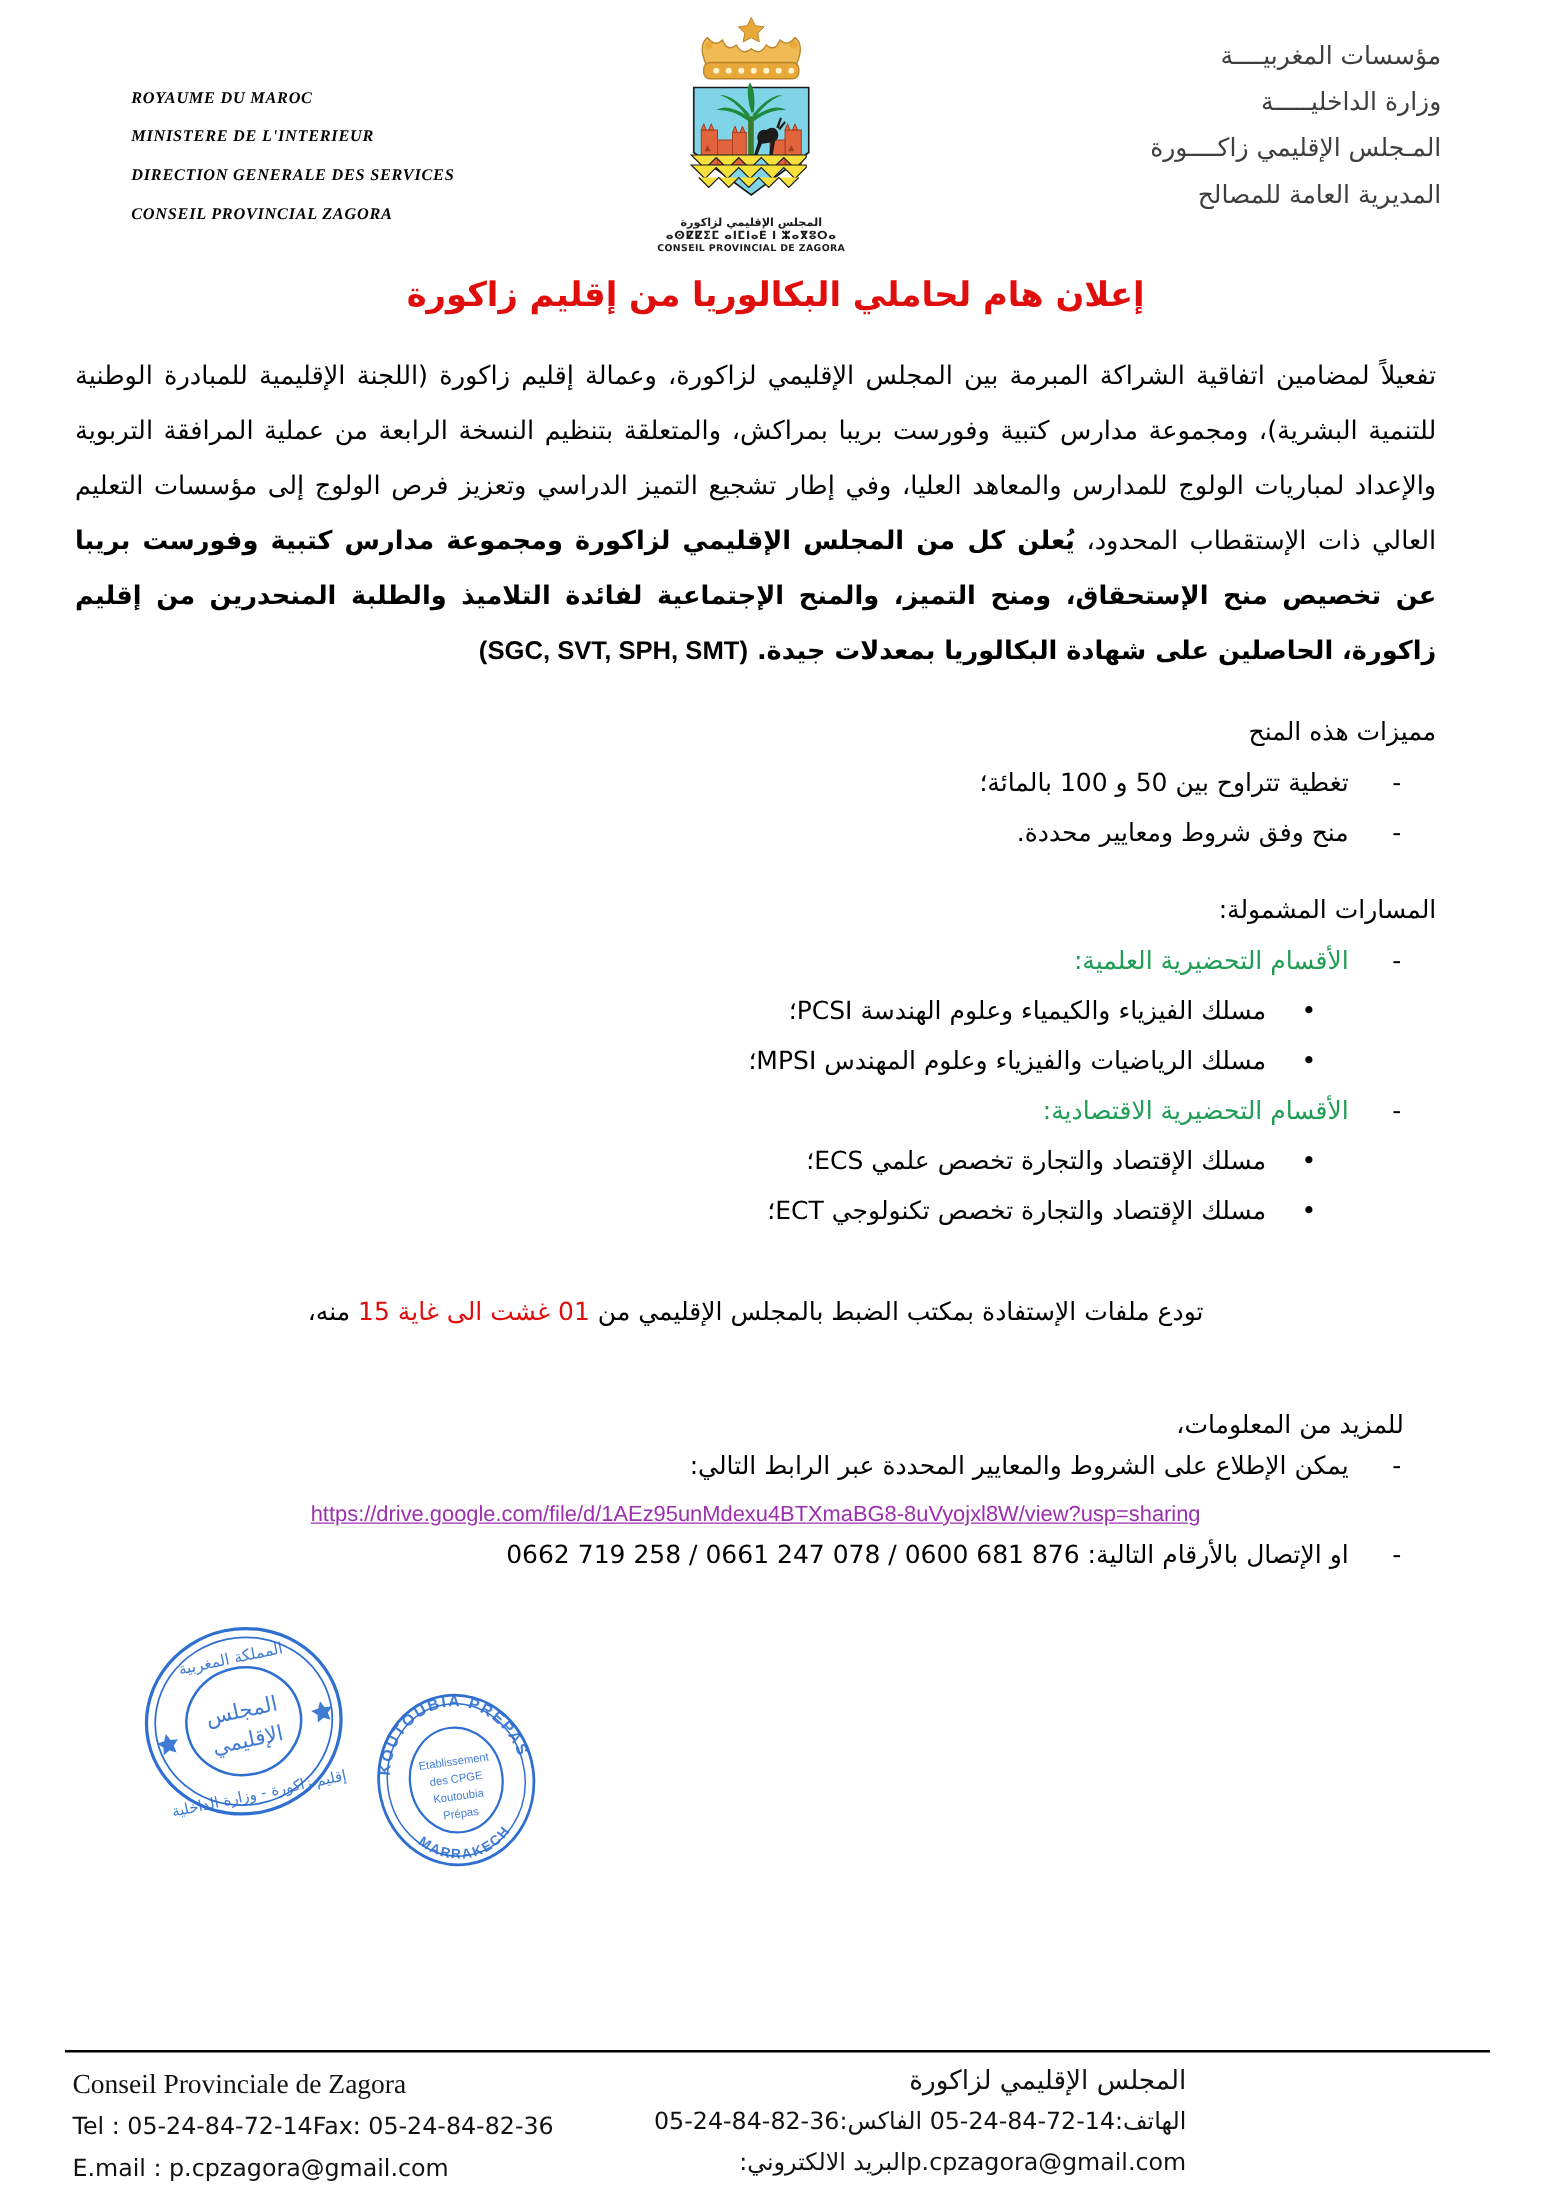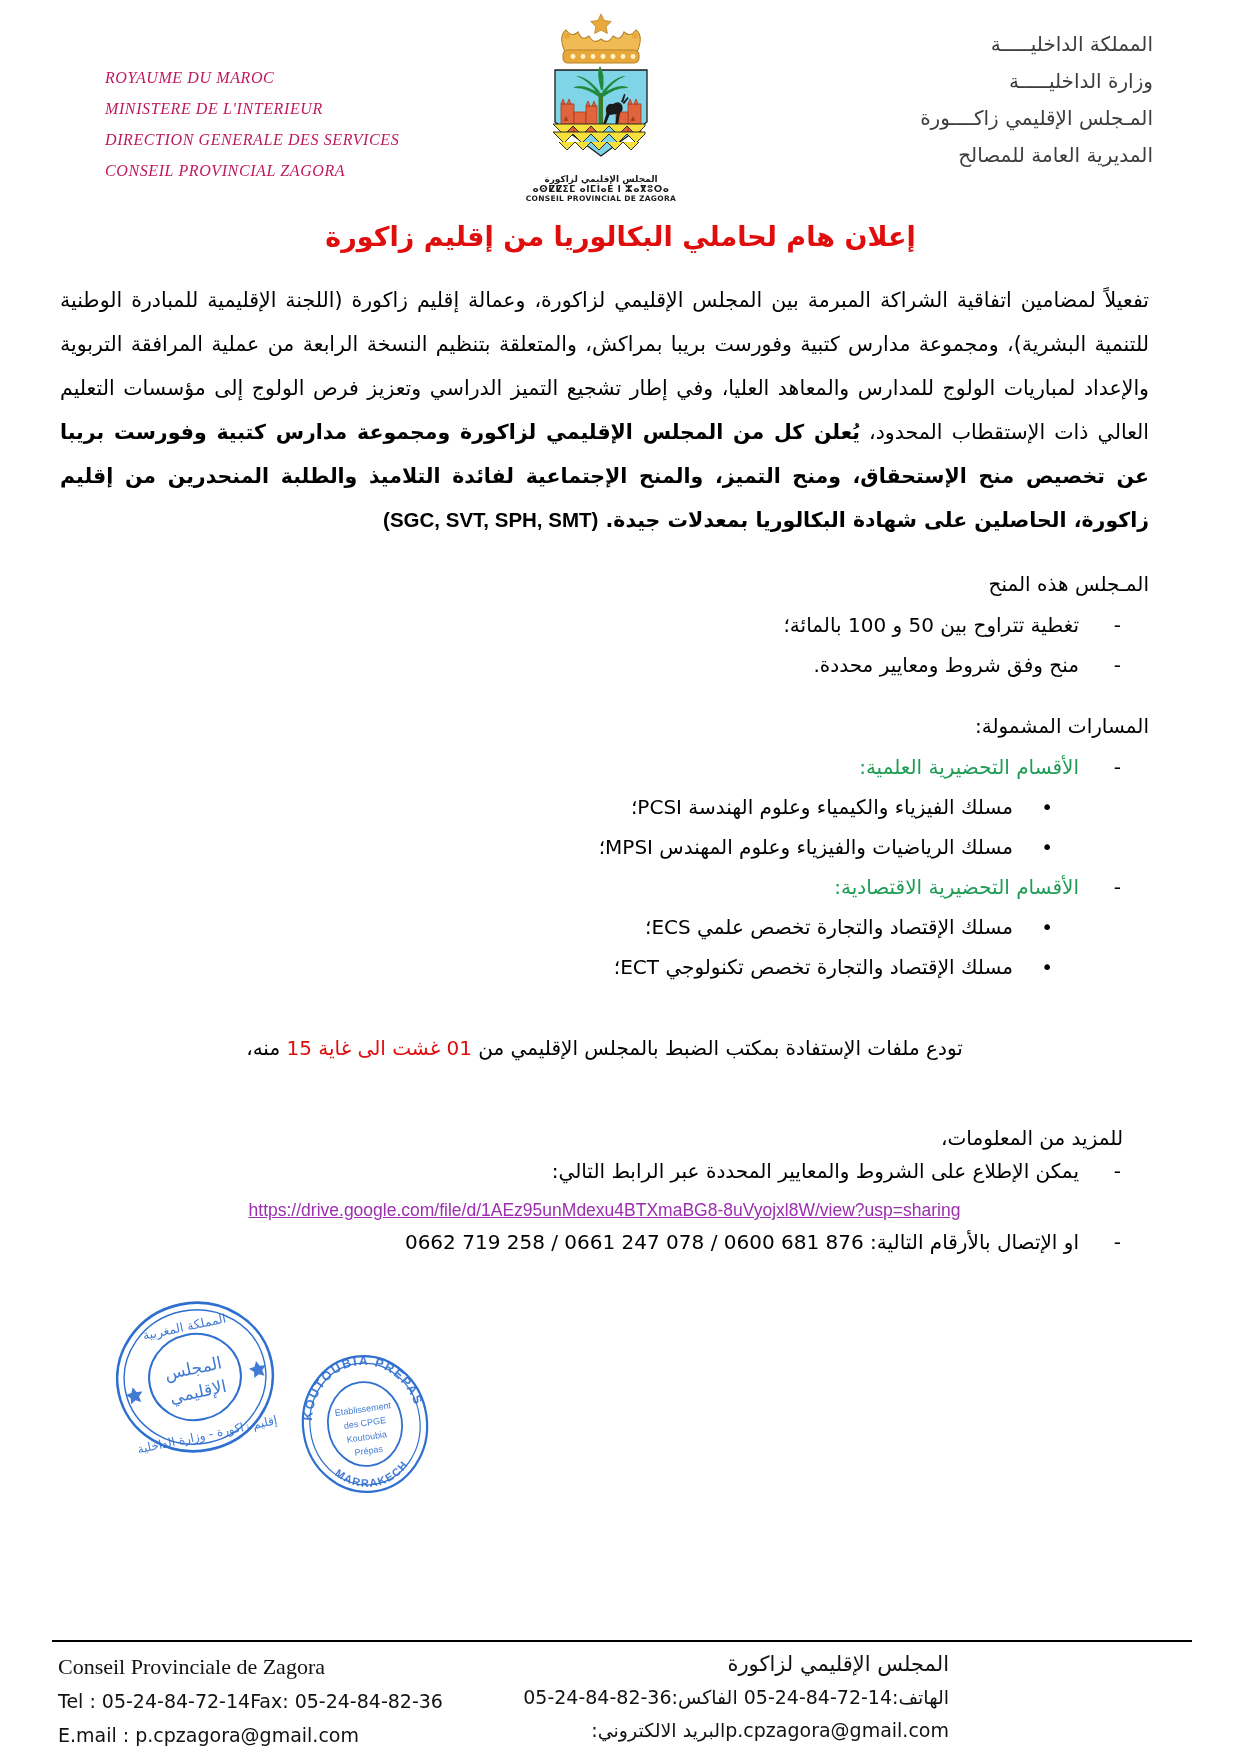--- a/index.html
+++ b/index.html
@@ -12,23 +12,23 @@
     position:relative;
     overflow:hidden;
   }
   .page { position:relative; width:1241px; height:1755px; padding:0; }
 
   
   .header { position:relative; height:215px; }
   .fr-head {
     position:absolute; left:105px; top:62px;
     font-family:"Liberation Serif", serif;
-    font-style:italic; font-weight:normal;
-    font-size:16px; letter-spacing:0.6px;
-    color:#be185d; line-height:31px;
+    font-style:italic; font-weight:bold;
+    font-size:13px; letter-spacing:0.6px;
+    color:#000000; line-height:31px;
     white-space:nowrap;
   }
   .ar-head {
     position:absolute; right:88px; top:26px;
     direction:rtl; text-align:right;
     font-family:"DejaVu Sans", sans-serif;
     font-size:20px; color:#3d3d3d; line-height:37px;
     white-space:nowrap;
   }
   .ar-head span { display:block; }
@@ -133,21 +133,21 @@
   <div class="header">
 
     <div class="fr-head">
       <div>ROYAUME DU MAROC</div>
       <div>MINISTERE DE L'INTERIEUR</div>
       <div>DIRECTION GENERALE DES SERVICES</div>
       <div>CONSEIL PROVINCIAL ZAGORA</div>
     </div>
 
     <div class="ar-head">
-      <span>المملكة الداخليـــــة</span>
+      <span>مؤسسات المغربيــــة</span>
       <span>وزارة الداخليـــــة</span>
       <span>المـجلس الإقليمي زاكــــورة</span>
       <span>المديرية العامة للمصالح</span>
     </div>
 
     <div class="logo-wrap">
       <svg class="logo-svg" width="160" height="165" viewBox="0 0 160 165">
 
         <g>
           <path d="M80 6 l3.2 6.5 7 1 -5 5 1.2 7 -6.4-3.4 -6.4 3.4 1.2-7 -5-5 7-1z" fill="#e8a83a" stroke="#b9842a" stroke-width="0.8"></path>
@@ -213,21 +213,21 @@
   </div>
 
   <div class="doc-title">إعلان هام لحاملي البكالوريا من إقليم زاكورة</div>
 
   <div class="content">
 
     <div class="para">
       <span>تفعيلاً لمضامين اتفاقية الشراكة المبرمة بين المجلس الإقليمي لزاكورة، وعمالة إقليم زاكورة (اللجنة الإقليمية للمبادرة الوطنية للتنمية البشرية)، ومجموعة مدارس كتبية وفورست بريبا بمراكش، والمتعلقة بتنظيم النسخة الرابعة من عملية المرافقة التربوية والإعداد لمباريات الولوج للمدارس والمعاهد العليا، وفي إطار تشجيع التميز الدراسي وتعزيز فرص الولوج إلى مؤسسات التعليم العالي ذات الإستقطاب المحدود، </span><b>يُعلن كل من المجلس الإقليمي لزاكورة ومجموعة مدارس كتبية وفورست بريبا عن تخصيص منح الإستحقاق، ومنح التميز، والمنح الإجتماعية لفائدة التلاميذ والطلبة المنحدرين من إقليم زاكورة، الحاصلين على شهادة البكالوريا بمعدلات جيدة. </b><b class="latin">(SGC, SVT, SPH, SMT)</b>
     </div>
 
-    <div class="lead">المـجلس هذه المنح</div>
+    <div class="lead">مميزات هذه المنح</div>
     <ul class="dash">
       <li>تغطية تتراوح بين 50 و 100 بالمائة؛</li>
       <li>منح وفق شروط ومعايير محددة.</li>
     </ul>
 
     <div class="lead">المسارات المشمولة:</div>
     <ul class="dash">
       <li class="green">الأقسام التحضيرية العلمية:</li>
     </ul>
     <ul class="dots">

